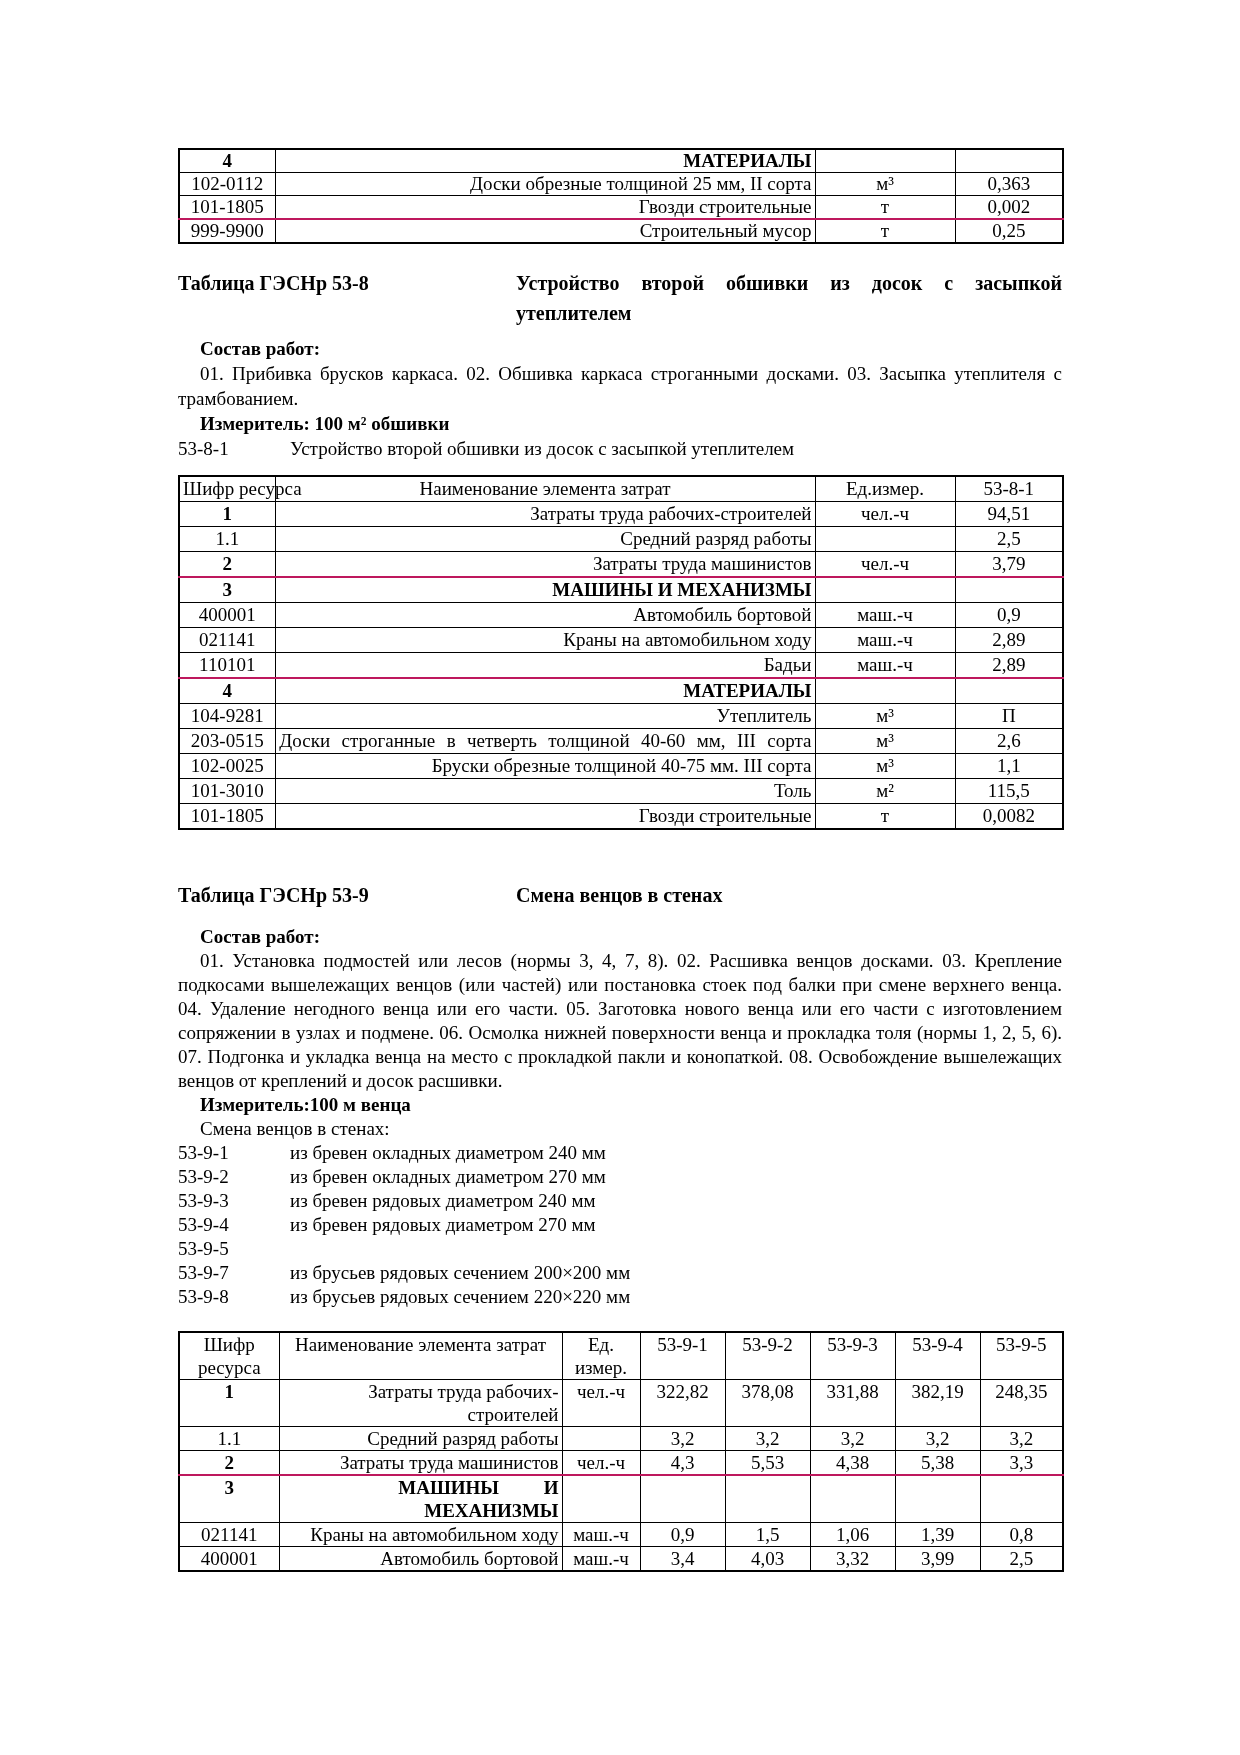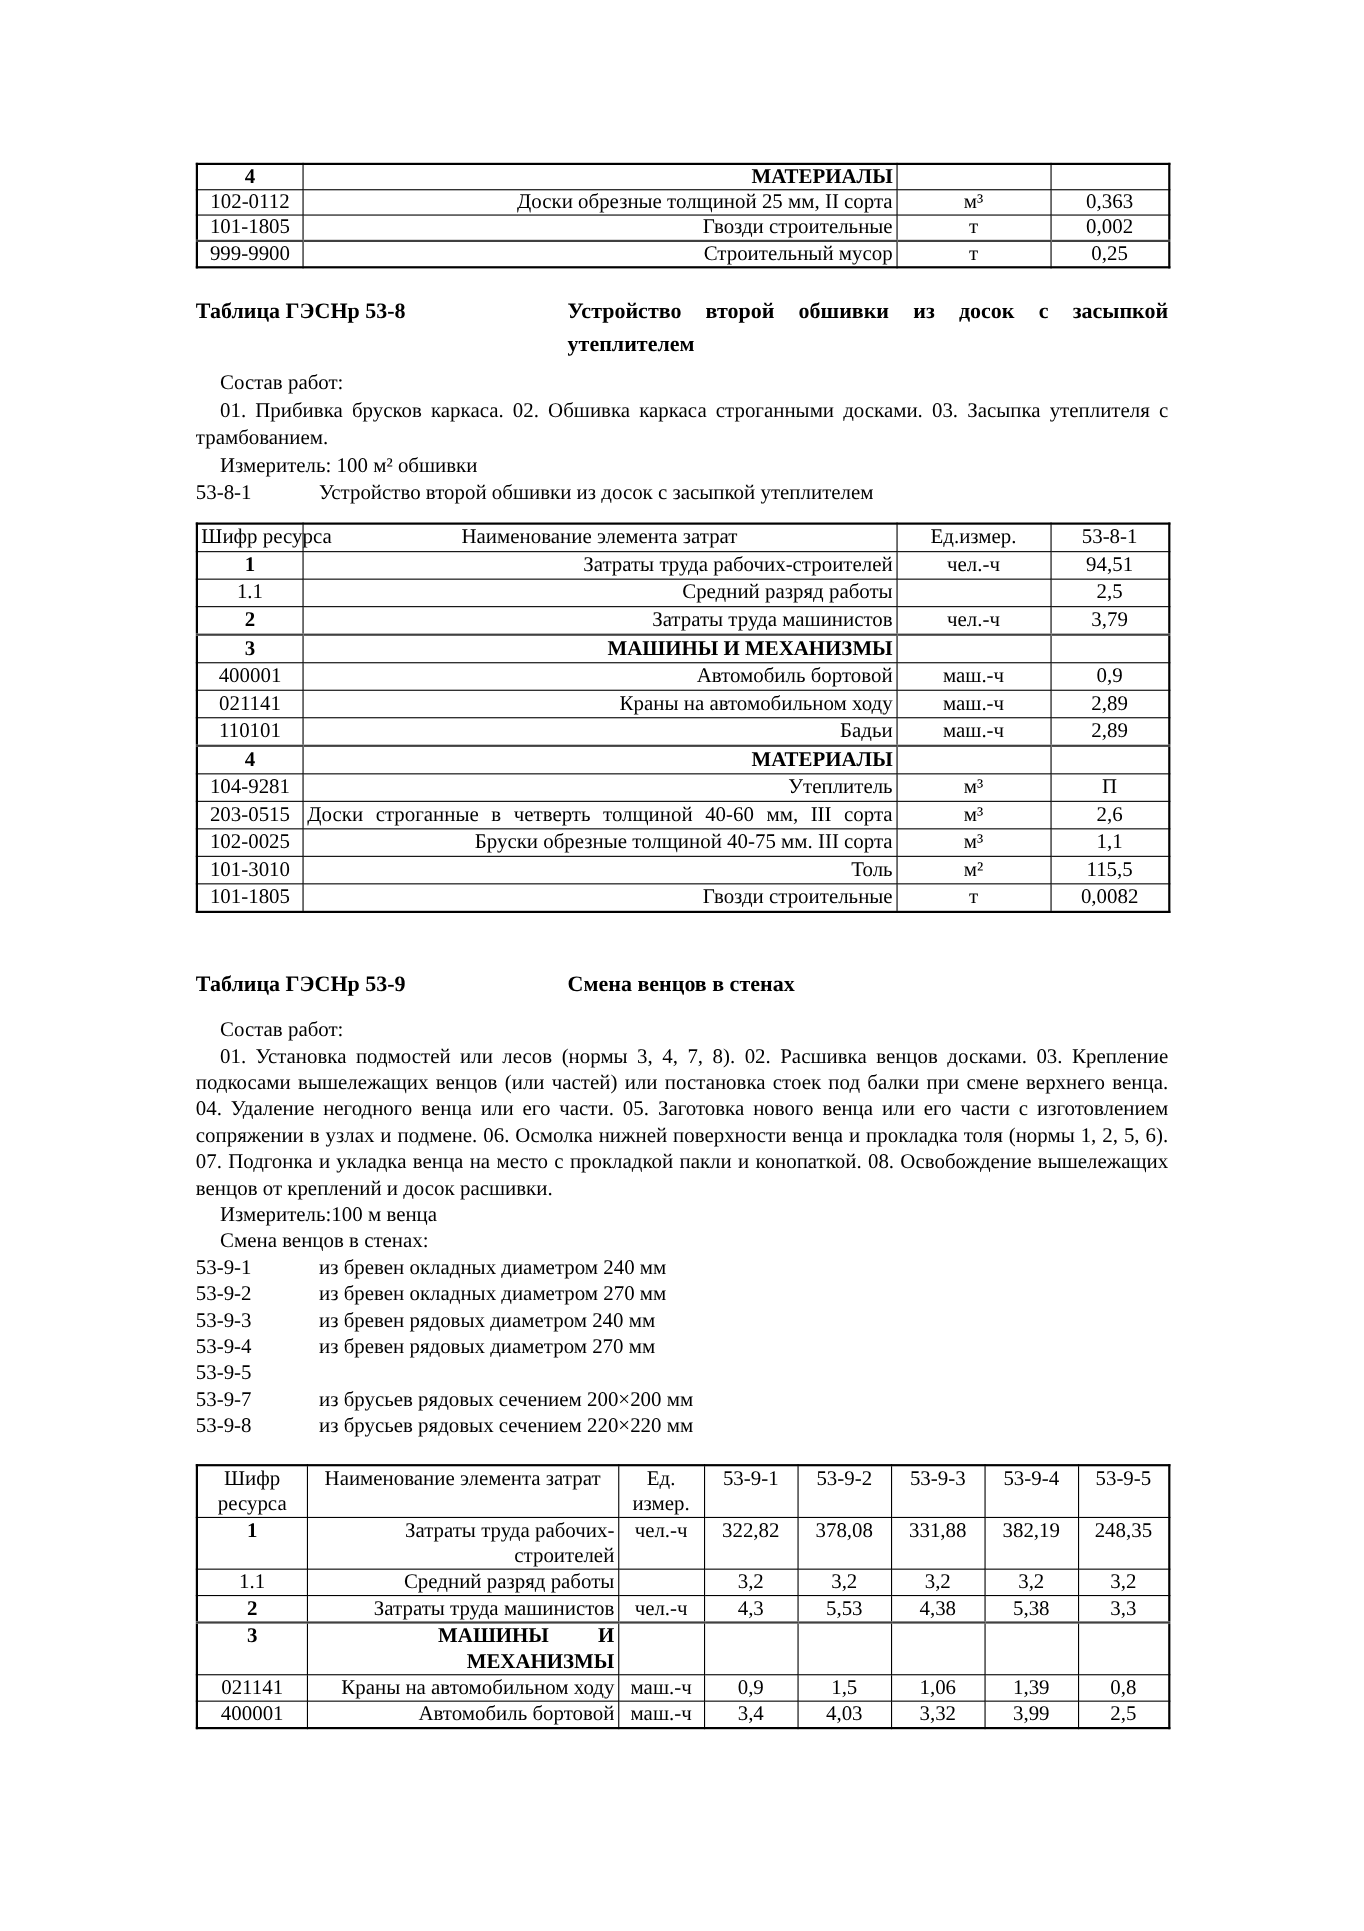--- a/index.html
+++ b/index.html
@@ -14,42 +14,42 @@
   table.doc { width:100%; border-collapse:collapse; table-layout:fixed;
               font-size:19px; border:2px solid #000; }
   table.doc td { border:1px solid #000; vertical-align:top; padding:0 3px; }
   .t1 td { line-height:22px; }
   .t2 td { line-height:24px; }
   .t3 td { line-height:23px; }
   td.code { text-align:center; }
   td.name { text-align:right; padding-left:5px; padding-right:3px; }
   td.unit, td.val { text-align:center; }
   td.hd   { text-align:center; border-bottom:2px solid #000; }
-  tr.sec td { border-top:2px solid #404040; }
+  tr.sec td { border-top:2px solid #be185d; }
   .b { font-weight:bold; }
   .nw { white-space:nowrap; }
   .jw { text-align:justify; word-spacing:0.35em;margin-left:32px; }   
   .jy { text-align:justify; }
   .spread { text-align:justify; word-spacing:40px; font-weight:bold; }
 
   
   .caption { display:flex; font-weight:bold; font-size:20px; line-height:30px; }
   .caption .lbl { width:338px; flex:none; }
   .caption .ttl { flex:1; text-align:justify; }
   .cap-53-8 { margin-top:24px;justify-content:flex-end; }
   .cap-53-9 { margin-top:50px; }
 
-  .h-sostav { font-weight:normal; font-size:19px; line-height:25px;
+  .h-sostav { font-weight:bold; font-size:19px; line-height:25px;
               padding-left:22px; }
   .s8 .h-sostav { margin-top:8px; }
   .s9 .h-sostav { margin-top:14px; }
   .para { font-size:19px; text-align:justify; text-indent:22px; }
   .s8 .para { line-height:25px; }
   .s9 .para { line-height:24px; }
-  .h-izm { font-weight:normal; font-size:19px; padding-left:22px; }
+  .h-izm { font-weight:bold; font-size:19px; padding-left:22px; }
   .s8 .h-izm { line-height:25px; }
   .s9 .h-izm { line-height:24px; }
   .intro { font-size:19px; line-height:24px; padding-left:22px; }
 
   .norm-line { display:flex; font-size:19px; }
   .s8 .norm-line { line-height:25px; }
   .norm-line .ncode { width:112px; flex:none; }
   .norm-line .nname { flex:1; }
   .norm-list .norm-line { line-height:24px; }
 

